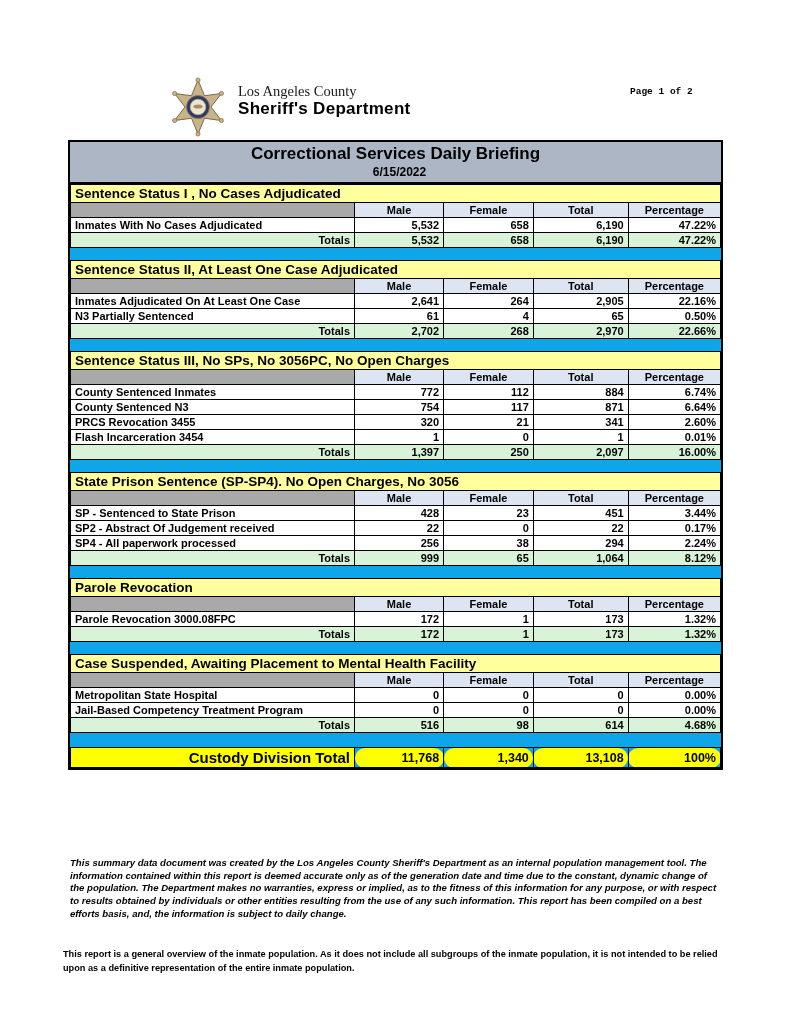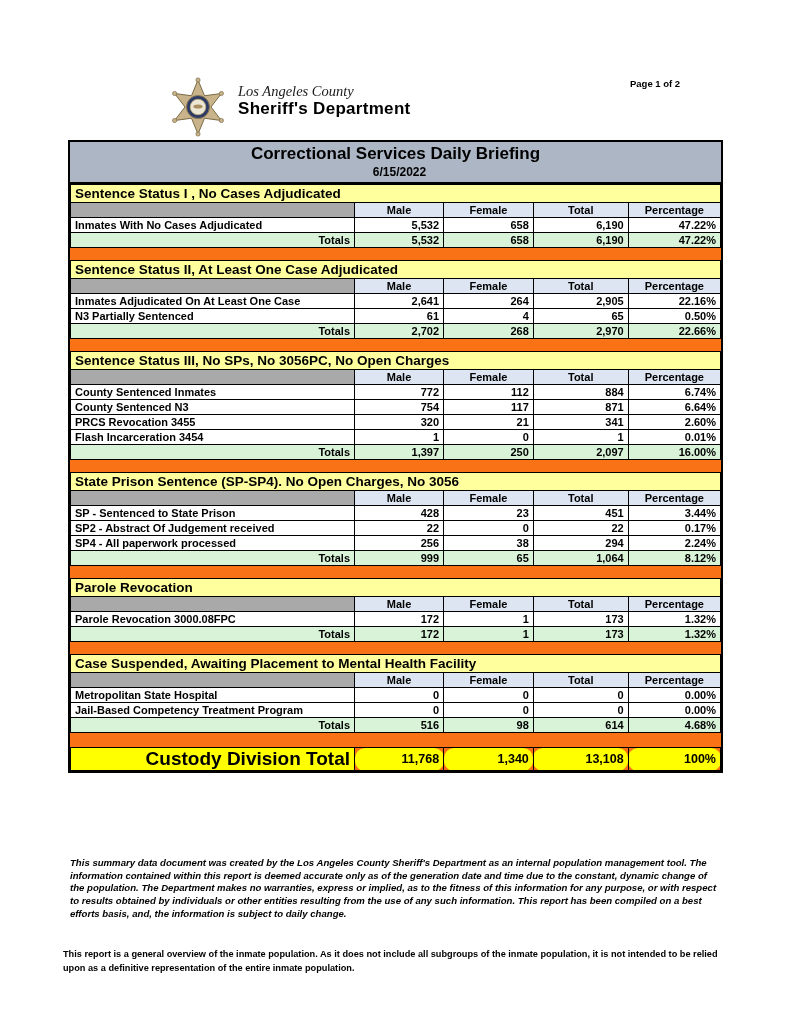--- a/index.html
+++ b/index.html
@@ -5,26 +5,26 @@
   html,body{margin:0;padding:0;background:#ffffff;}
   .page{
     position:relative;width:791px;height:1024px;background:#ffffff;
     font-family:"Liberation Sans",sans-serif;color:#000;overflow:hidden;
   }
 
   
   .letterhead{position:absolute;top:76px;left:68px;width:655px;height:64px;}
   .badge{position:absolute;left:100px;top:0;width:60px;height:62px;}
   .logo-text{position:absolute;left:170px;top:7px;}
-  .county{font-family:"Liberation Serif",serif;font-style:italic;font-size:14.5px;color:#1a1a1a;}
+  .county{font-family:"Liberation Serif",serif;font-size:14.5px;color:#1a1a1a;}
   .dept{font-size:17px;font-weight:bold;letter-spacing:.3px;margin-top:-1px;}
-  .page-num{position:absolute;left:562px;top:2px;font-size:9.5px;font-weight:bold;}
+  .page-num{position:absolute;left:562px;top:10px;font-size:9.5px;font-weight:bold;font-family:Liberation Mono, monospace;}
 
   
-  .report{position:absolute;top:140px;left:68px;width:655px;border:2px solid #000;background:#f97316;box-sizing:border-box;}
+  .report{position:absolute;top:140px;left:68px;width:655px;border:2px solid #000;background:#0ea5e9;box-sizing:border-box;}
   .title-bar{background:#adb6c4;border-bottom:2px solid #000;text-align:center;padding:2px 0 3px 0;}
   .title{font-size:17px;font-weight:bold;}
   .date{font-size:12px;font-weight:bold;margin-top:1px;padding-left:8px;}
 
   table{width:100%;border-collapse:collapse;table-layout:fixed;}
   td{
     border:1px solid #000;font-weight:bold;font-size:11px;height:14px;
     padding:0 4px;white-space:nowrap;overflow:hidden;box-sizing:content-box;
     vertical-align:middle;
   }
@@ -32,21 +32,21 @@
   .ghead{background:#a9a9a9;}
   .bhead{background:#dce5f1;text-align:center;}
   .rlabel{background:#ffffff;text-align:left;}
   .num{background:#ffffff;text-align:right;}
   tr.totals td{background:#d8f3d8;}
   tr.totals .t-label{text-align:right;}
   .spacer{height:12px;}
   .spacer.tall{height:14px;}
 
   .grand-table td{background:#ffff00;}
-  .g-label{text-align:right;font-size:19px;height:19px;}
+  .g-label{text-align:right;font-size:15px;height:19px;}
   .g-num{text-align:right;font-size:12.5px;border-radius:10px;}
 
   
   .disclaimer{
     position:absolute;top:857px;left:70px;width:653px;margin:0;
     font-size:9.6px;font-style:italic;font-weight:bold;line-height:1.32;
   }
   .footnote{
     position:absolute;top:947px;left:63px;width:665px;margin:0;
     font-size:9.2px;font-weight:bold;line-height:1.55;

